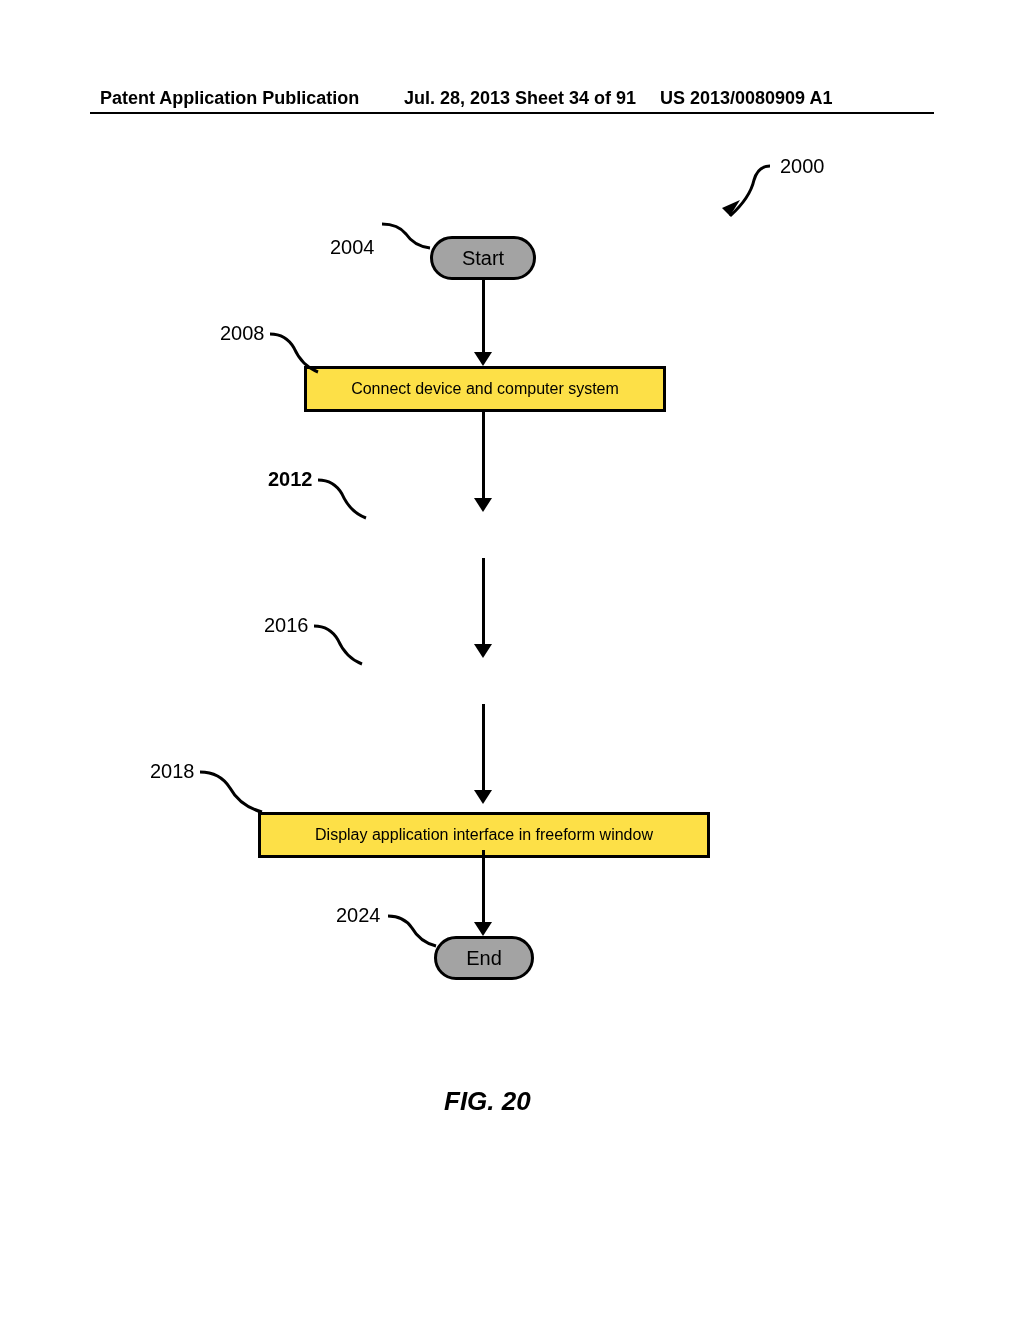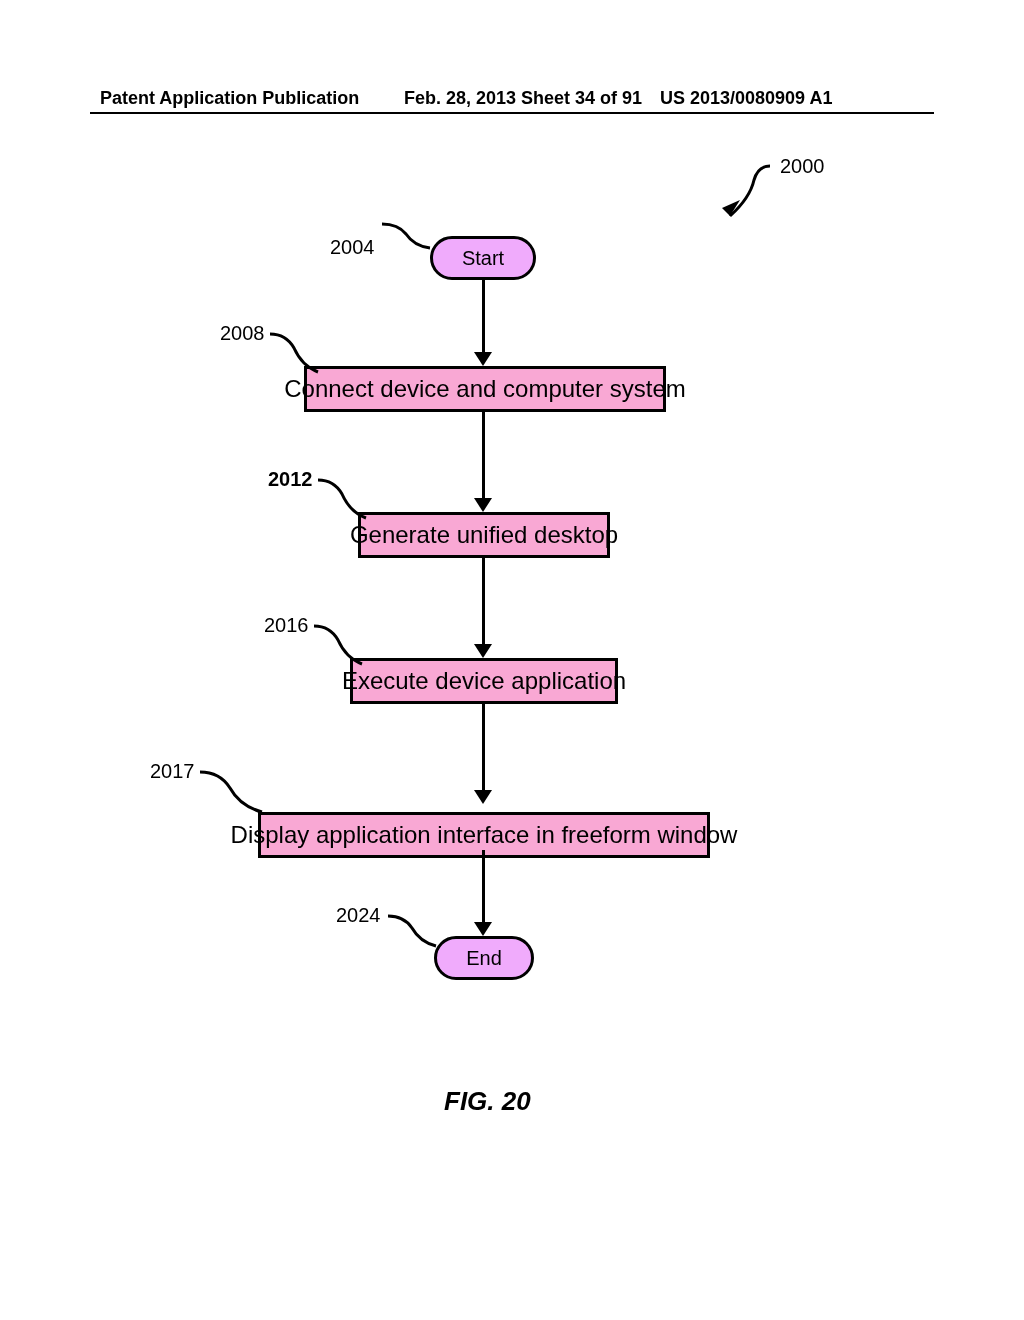--- a/index.html
+++ b/index.html
@@ -35,35 +35,35 @@
     position: absolute;
     left: 0;
     top: 0;
     width: 1024px;
     height: 1320px;
   }
   .node-terminator {
     position: absolute;
     border: 3px solid #000;
     border-radius: 22px;
-    background: #f0abfc;
+    background: #a3a3a3;
     display: flex;
     align-items: center;
     justify-content: center;
     font-size: 20px;
     height: 44px;
   }
   .node-process {
     position: absolute;
     border: 3px solid #000;
-    background: #f9a8d4;
+    background: #fde047;
     display: flex;
     align-items: center;
     justify-content: center;
-    font-size: 24px;
+    font-size: 16px;
     height: 46px;
     padding: 0 14px;
     white-space: nowrap;
   }
   .arrow-v {
     position: absolute;
     width: 3px;
     background: #000;
   }
   .arrowhead-down {
@@ -84,21 +84,21 @@
     font-size: 26px;
     font-style: italic;
     font-weight: bold;
   }
 </style>
 </head>
 <body>
 
 <div class="page-header">
   <span class="hdr-left">Patent Application Publication</span>
-  <span class="hdr-mid">Feb. 28, 2013  Sheet 34 of 91</span>
+  <span class="hdr-mid">Jul. 28, 2013  Sheet 34 of 91</span>
   <span class="hdr-right">US 2013/0080909 A1</span>
 </div>
 <div class="header-rule"></div>
 
 <div class="flowchart">
 
   <span class="ref-label" style="left:780px; top:155px;">2000</span>
   <svg class="leader-2000" style="left:720px; top:158px;" width="60" height="70">
     <path d="M50 8 Q38 8 34 22 Q30 40 10 58" stroke="#000" stroke-width="3" fill="none"></path>
     <polygon points="10,58 20,42 2,50" fill="#000"></polygon>
@@ -119,46 +119,40 @@
     <span>Connect device and computer system</span>
   </div>
   <span class="ref-label" style="left:220px; top:322px;text-align:right;">2008</span>
   <svg style="position:absolute; left:266px; top:328px;" width="56" height="50">
     <path d="M4 6 Q20 6 28 20 Q36 38 52 44" stroke="#000" stroke-width="3" fill="none"></path>
   </svg>
 
   <div class="arrow-v" style="left:482px; top:412px; height:88px;"></div>
   <div class="arrowhead-down" style="left:474px; top:498px;"></div>
 
-  <div class="node-process" style="left:358px; top:512px; width:252px;">
-    <span>Generate unified desktop</span>
-  </div>
   <span class="ref-label" style="left:268px; top:468px;font-weight:bold;">2012</span>
   <svg style="position:absolute; left:314px; top:474px;" width="56" height="50">
     <path d="M4 6 Q20 6 28 20 Q36 38 52 44" stroke="#000" stroke-width="3" fill="none"></path>
   </svg>
 
   <div class="arrow-v" style="left:482px; top:558px; height:88px;"></div>
   <div class="arrowhead-down" style="left:474px; top:644px;"></div>
 
-  <div class="node-process" style="left:350px; top:658px; width:268px;">
-    <span>Execute device application</span>
-  </div>
   <span class="ref-label" style="left:264px; top:614px;">2016</span>
   <svg style="position:absolute; left:310px; top:620px;" width="56" height="50">
     <path d="M4 6 Q20 6 28 20 Q36 38 52 44" stroke="#000" stroke-width="3" fill="none"></path>
   </svg>
 
   <div class="arrow-v" style="left:482px; top:704px; height:88px;"></div>
   <div class="arrowhead-down" style="left:474px; top:790px;"></div>
 
   <div class="node-process" style="left:258px; top:812px; width:452px;">
     <span>Display application interface in freeform window</span>
   </div>
-  <span class="ref-label" style="left:150px; top:760px;">2017</span>
+  <span class="ref-label" style="left:150px; top:760px;">2018</span>
   <svg style="position:absolute; left:196px; top:766px;" width="70" height="52">
     <path d="M4 6 Q24 6 34 22 Q44 40 66 46" stroke="#000" stroke-width="3" fill="none"></path>
   </svg>
 
   <div class="arrow-v" style="left:482px; top:850px; height:74px;"></div>
   <div class="arrowhead-down" style="left:474px; top:922px;"></div>
 
   <div class="node-terminator" style="left:434px; top:936px; width:100px;">
     <span>End</span>
   </div>

